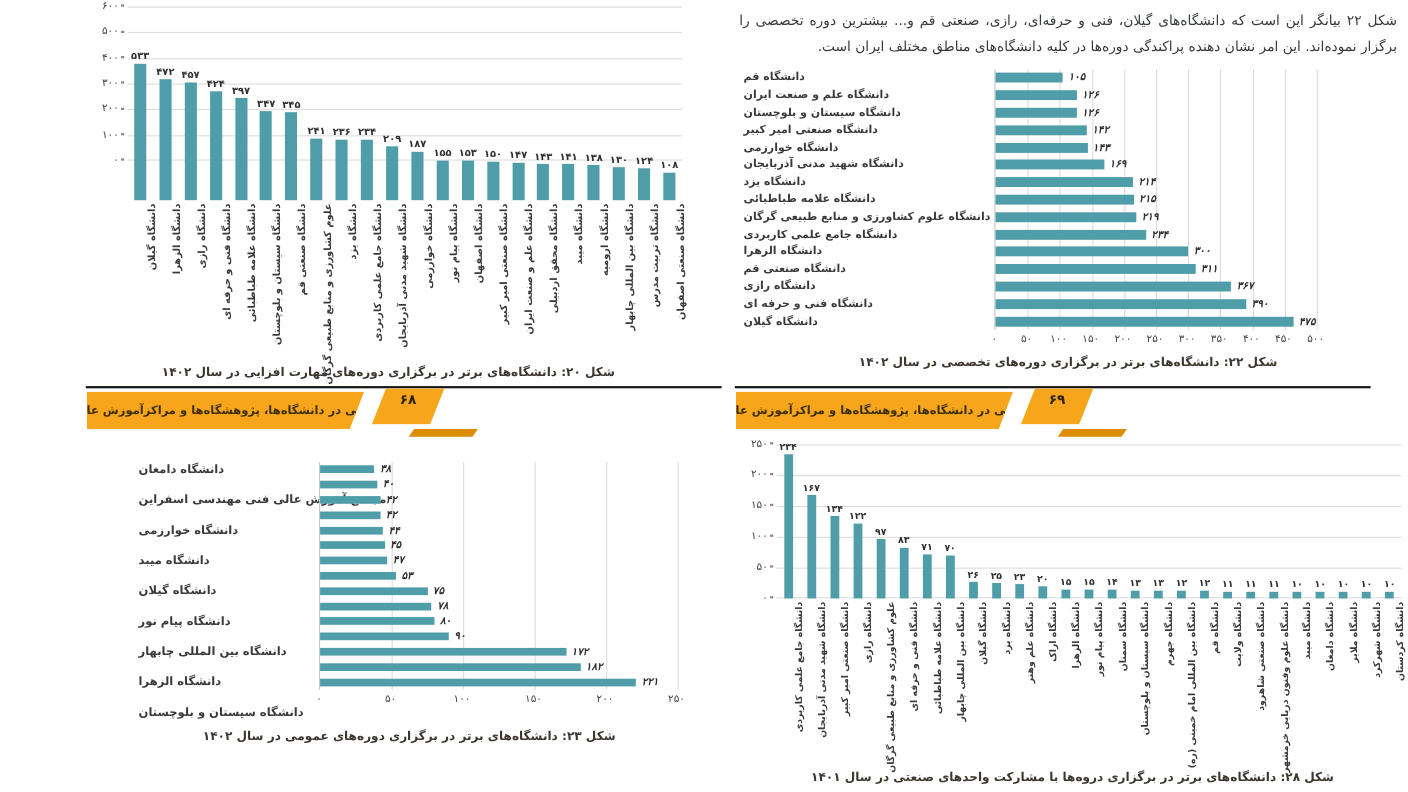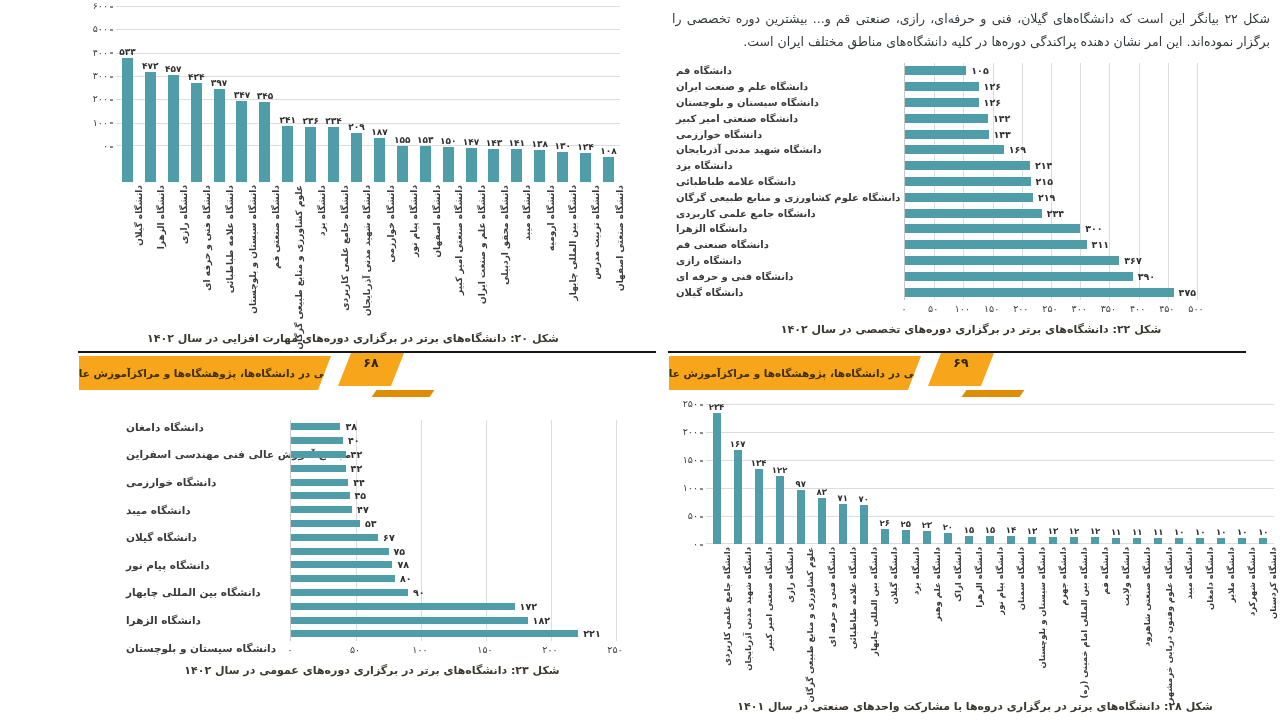--- a/index.html
+++ b/index.html
@@ -47,21 +47,21 @@
 
   
   .hchart{display:flex;}
   .hlabels{display:flex;flex-direction:column;}
   .hcat{display:flex;align-items:center;justify-content:flex-end;direction:rtl;font-weight:bold;color:#3a3a3a;white-space:nowrap;padding-left:4px;padding-right:9px;}
   .hmain{}
   .hplot{position:relative;border-left:1px solid var(--axisline);}
   .gridline-v{position:absolute;top:0;bottom:0;width:1px;background:var(--grid);}
   .hrow{position:relative;z-index:1;display:flex;align-items:center;}
   .hbar{background:var(--bar);}
-  .hval{font-size:9.5px;font-weight:bold;color:#2f2f2f;margin-left:5px;white-space:nowrap;}
+  .hval{font-size:9.5px;font-weight:bold;color:#2f2f2f;margin-left:5px;white-space:nowrap;font-style:italic;}
   .hticks{position:relative;height:15px;}
   .xtick{position:absolute;top:3px;transform:translateX(-50%);font-size:9.5px;color:var(--ticktxt);}
   .q-tr .hcat{font-size:10px;height:15.8px;}
   .q-bl .hcat{font-size:10.5px;}
 
   
   .banner{position:absolute;top:349px;width:580px;height:50px;z-index:5;}
   .banner-left{left:78px;}
   .banner-right{left:668px;}
   .banner-line{position:absolute;top:2px;left:0;width:578px;height:2px;background:#151515;}
@@ -441,24 +441,20 @@
             </div>
             <div class="hrow" style="height: 13.8px;">
               <div class="hbar" style="width: 61.1px; height: 7px;"></div>
               <div class="hval">۴۷</div>
             </div>
             <div class="hrow" style="height: 13.8px;">
               <div class="hbar" style="width: 68.9px; height: 7px;"></div>
               <div class="hval">۵۳</div>
             </div>
             <div class="hrow" style="height: 13.8px;">
-              <div class="hbar" style="width: 87.1px; height: 7px;"></div>
-              <div class="hval">۶۷</div>
-            </div>
-            <div class="hrow" style="height: 13.8px;">
               <div class="hbar" style="width: 97.5px; height: 7px;"></div>
               <div class="hval">۷۵</div>
             </div>
             <div class="hrow" style="height: 13.8px;">
               <div class="hbar" style="width: 101.4px; height: 7px;"></div>
               <div class="hval">۷۸</div>
             </div>
             <div class="hrow" style="height: 13.8px; text-align: center;">
               <div class="hbar" style="width: 104px; height: 7px;"></div>
               <div class="hval">۸۰</div>

